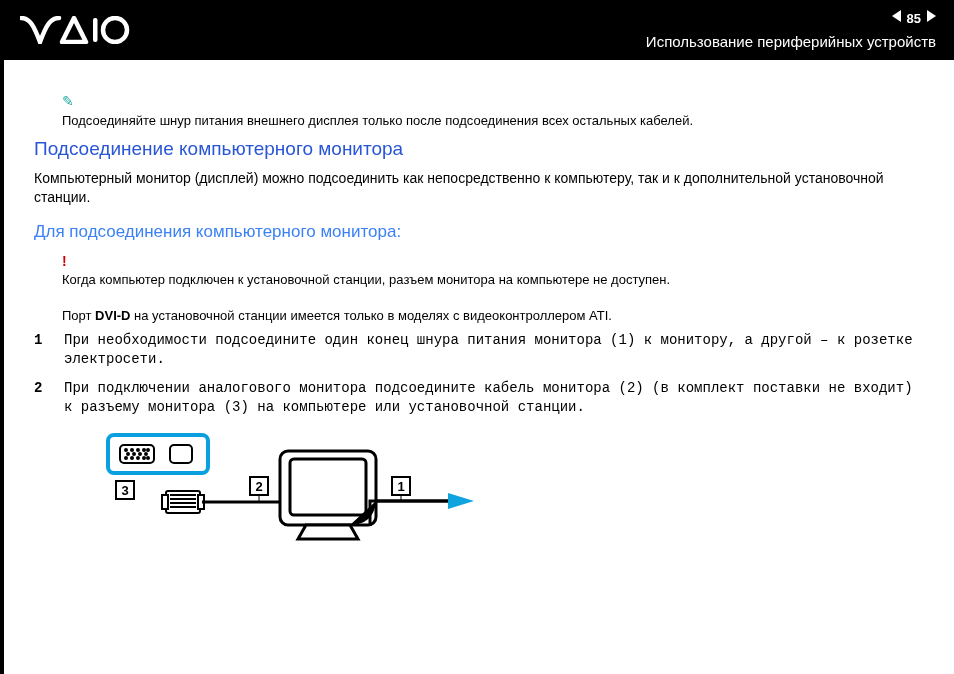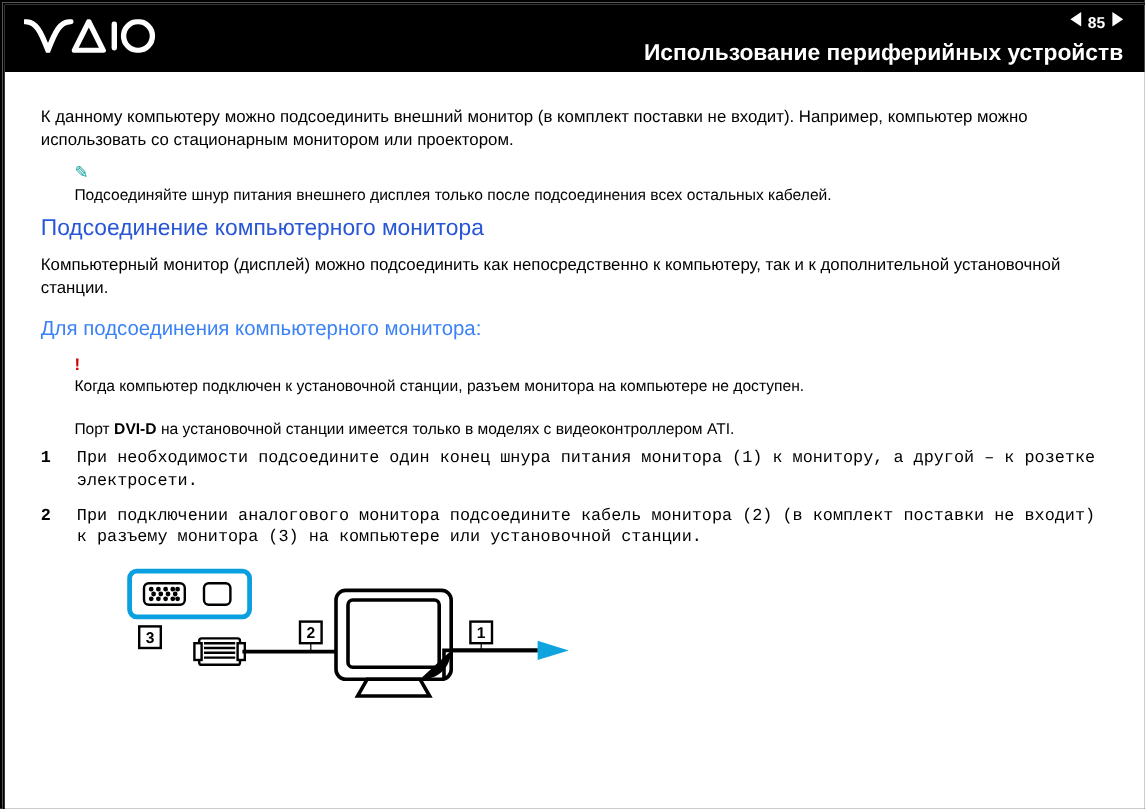--- a/index.html
+++ b/index.html
@@ -49,22 +49,22 @@
   }
   .tri-right {
     border-top: 6px solid transparent;
     border-bottom: 6px solid transparent;
     border-left: 9px solid #fff;
   }
   .section-label {
     position: absolute;
     right: 18px;
     top: 28px;
-    font-size: 19px;
-    font-weight: bold;
+    font-size: 15px;
+    font-weight: normal;
   }
   .content {
     padding: 24px 30px 0 30px;
   }
   h1 {
     font-size: 23px;
     font-weight: normal;
     margin: 0 0 12px 0;
   }
   h2 {
@@ -126,21 +126,20 @@
   </span>
   <div class="page-nav">
     <span class="tri-left"></span>
     <span>85</span>
     <span class="tri-right"></span>
   </div>
   <div class="section-label">Использование периферийных устройств</div>
 </div>
 
 <div class="content">
-  <p>К данному компьютеру можно подсоединить внешний монитор (в комплект поставки не входит). Например, компьютер можно использовать со стационарным монитором или проектором.</p>
 
   <div class="note-block">
     <span class="note-icon">✎</span><br>
     <span class="note-text">Подсоединяйте шнур питания внешнего дисплея только после подсоединения всех остальных кабелей.</span>
   </div>
 
   <h2>Подсоединение компьютерного монитора</h2>
   <p>Компьютерный монитор (дисплей) можно подсоединить как непосредственно к компьютеру, так и к дополнительной установочной станции.</p>
 
   <h3>Для подсоединения компьютерного монитора:</h3>

